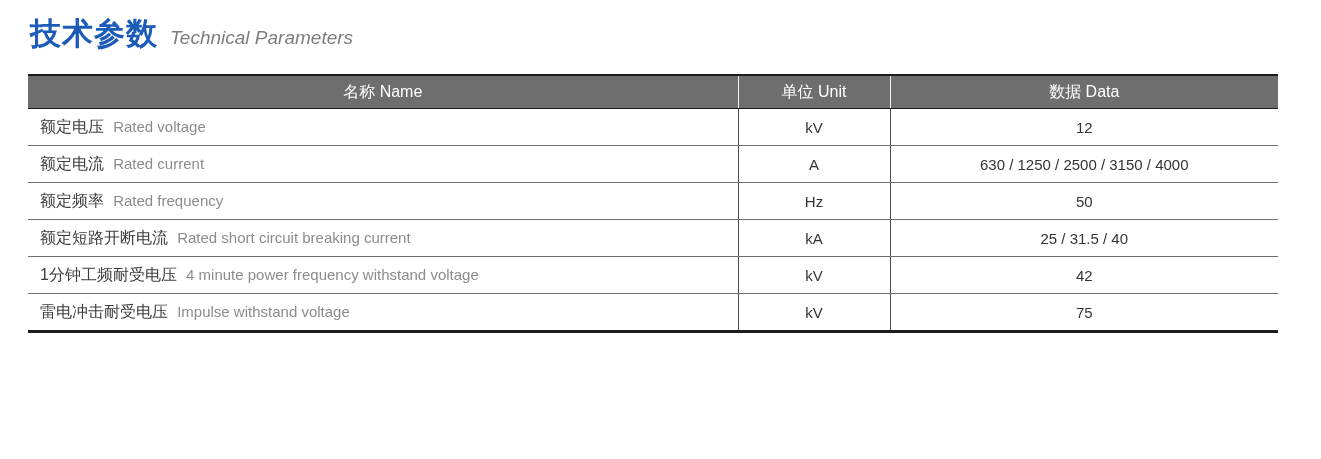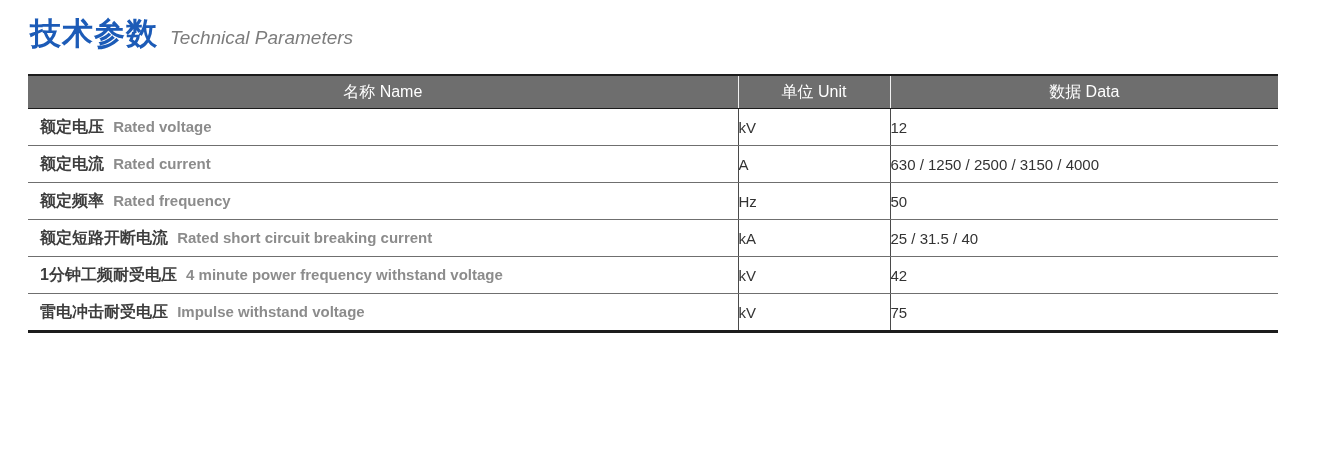--- a/index.html
+++ b/index.html
@@ -67,30 +67,30 @@
     padding:0;
     margin-top:31px;
   }
   thead th + th{
     border-left:1px solid #f2f2f2;
   }
   tbody td{
     height:36px;
     font-size:15px;
     color:var(--value-text);
+    text-align:center;
     border-bottom:1px solid var(--row-line);
     padding:0;
     white-space:nowrap;
     overflow:hidden;
   }
   tbody tr:last-child td{border-bottom:none;}
   tbody td.cell-name{
     text-align:left;
     padding-left:12px;
-    font-weight:bold;
   }
   tbody td + td{
     border-left:1px solid var(--col-line);
   }
   .name-zh{
     color:var(--zh-text);
     font-size:16px;
   }
   .name-en{
     color:var(--en-text);

